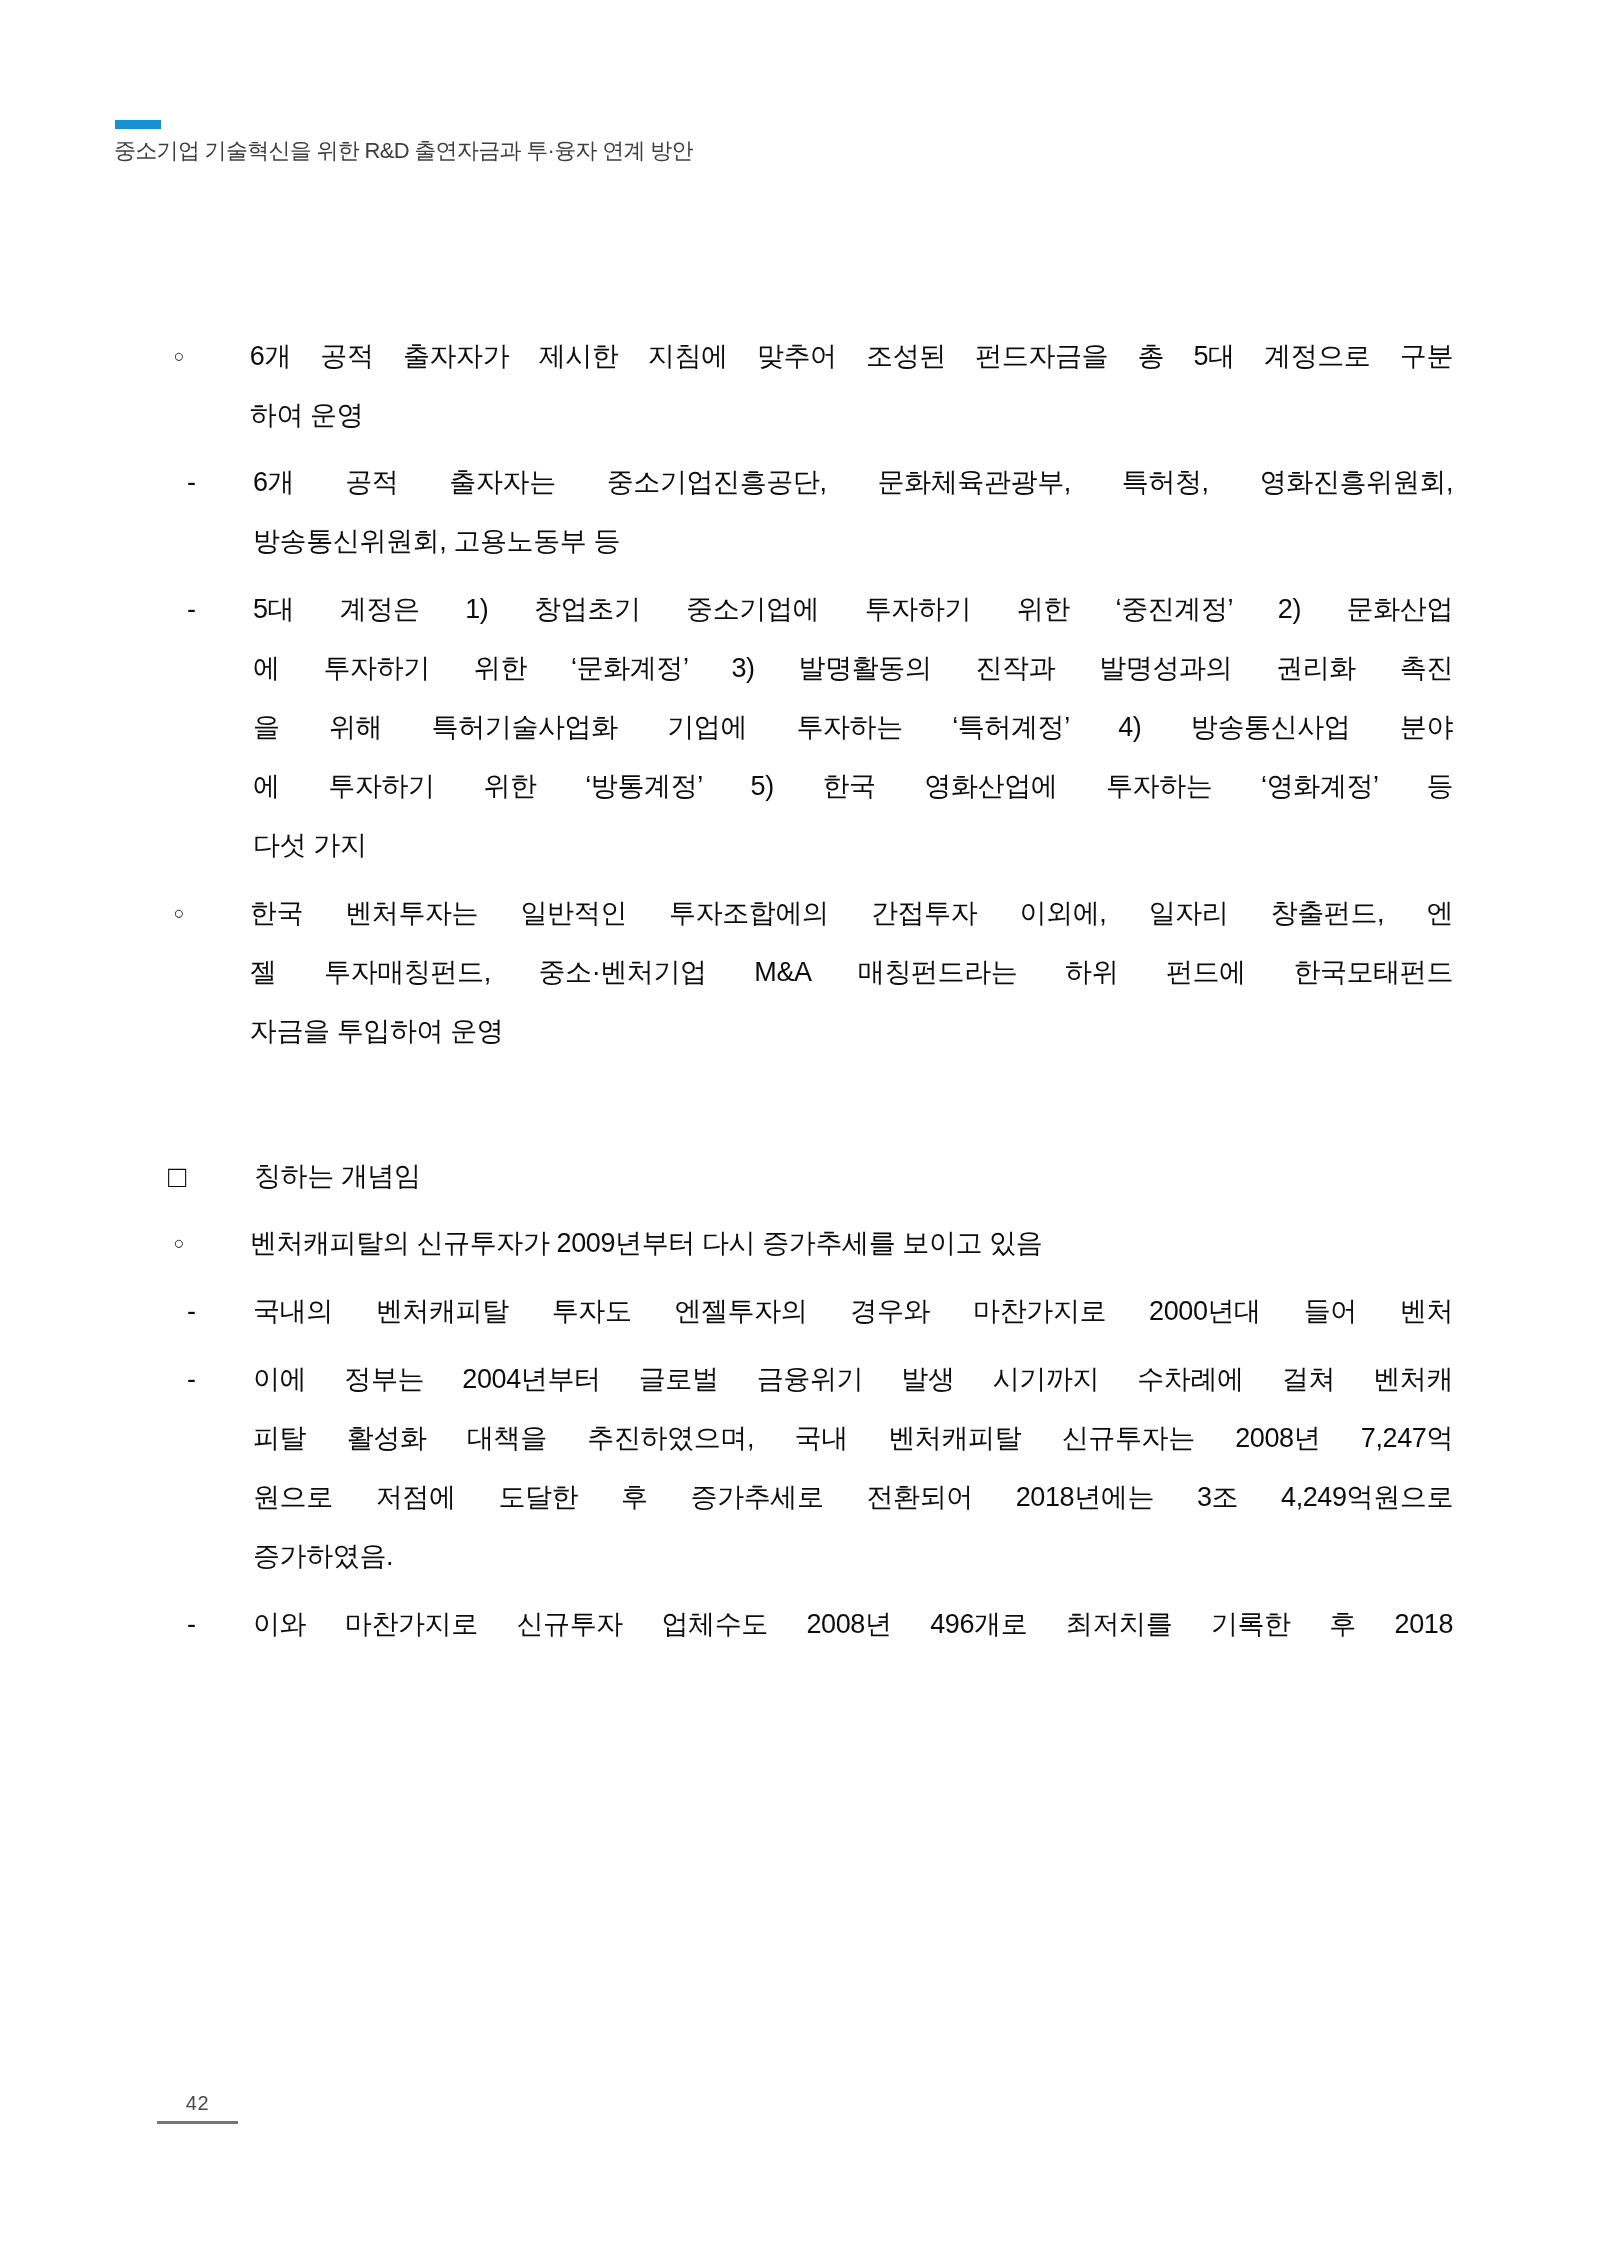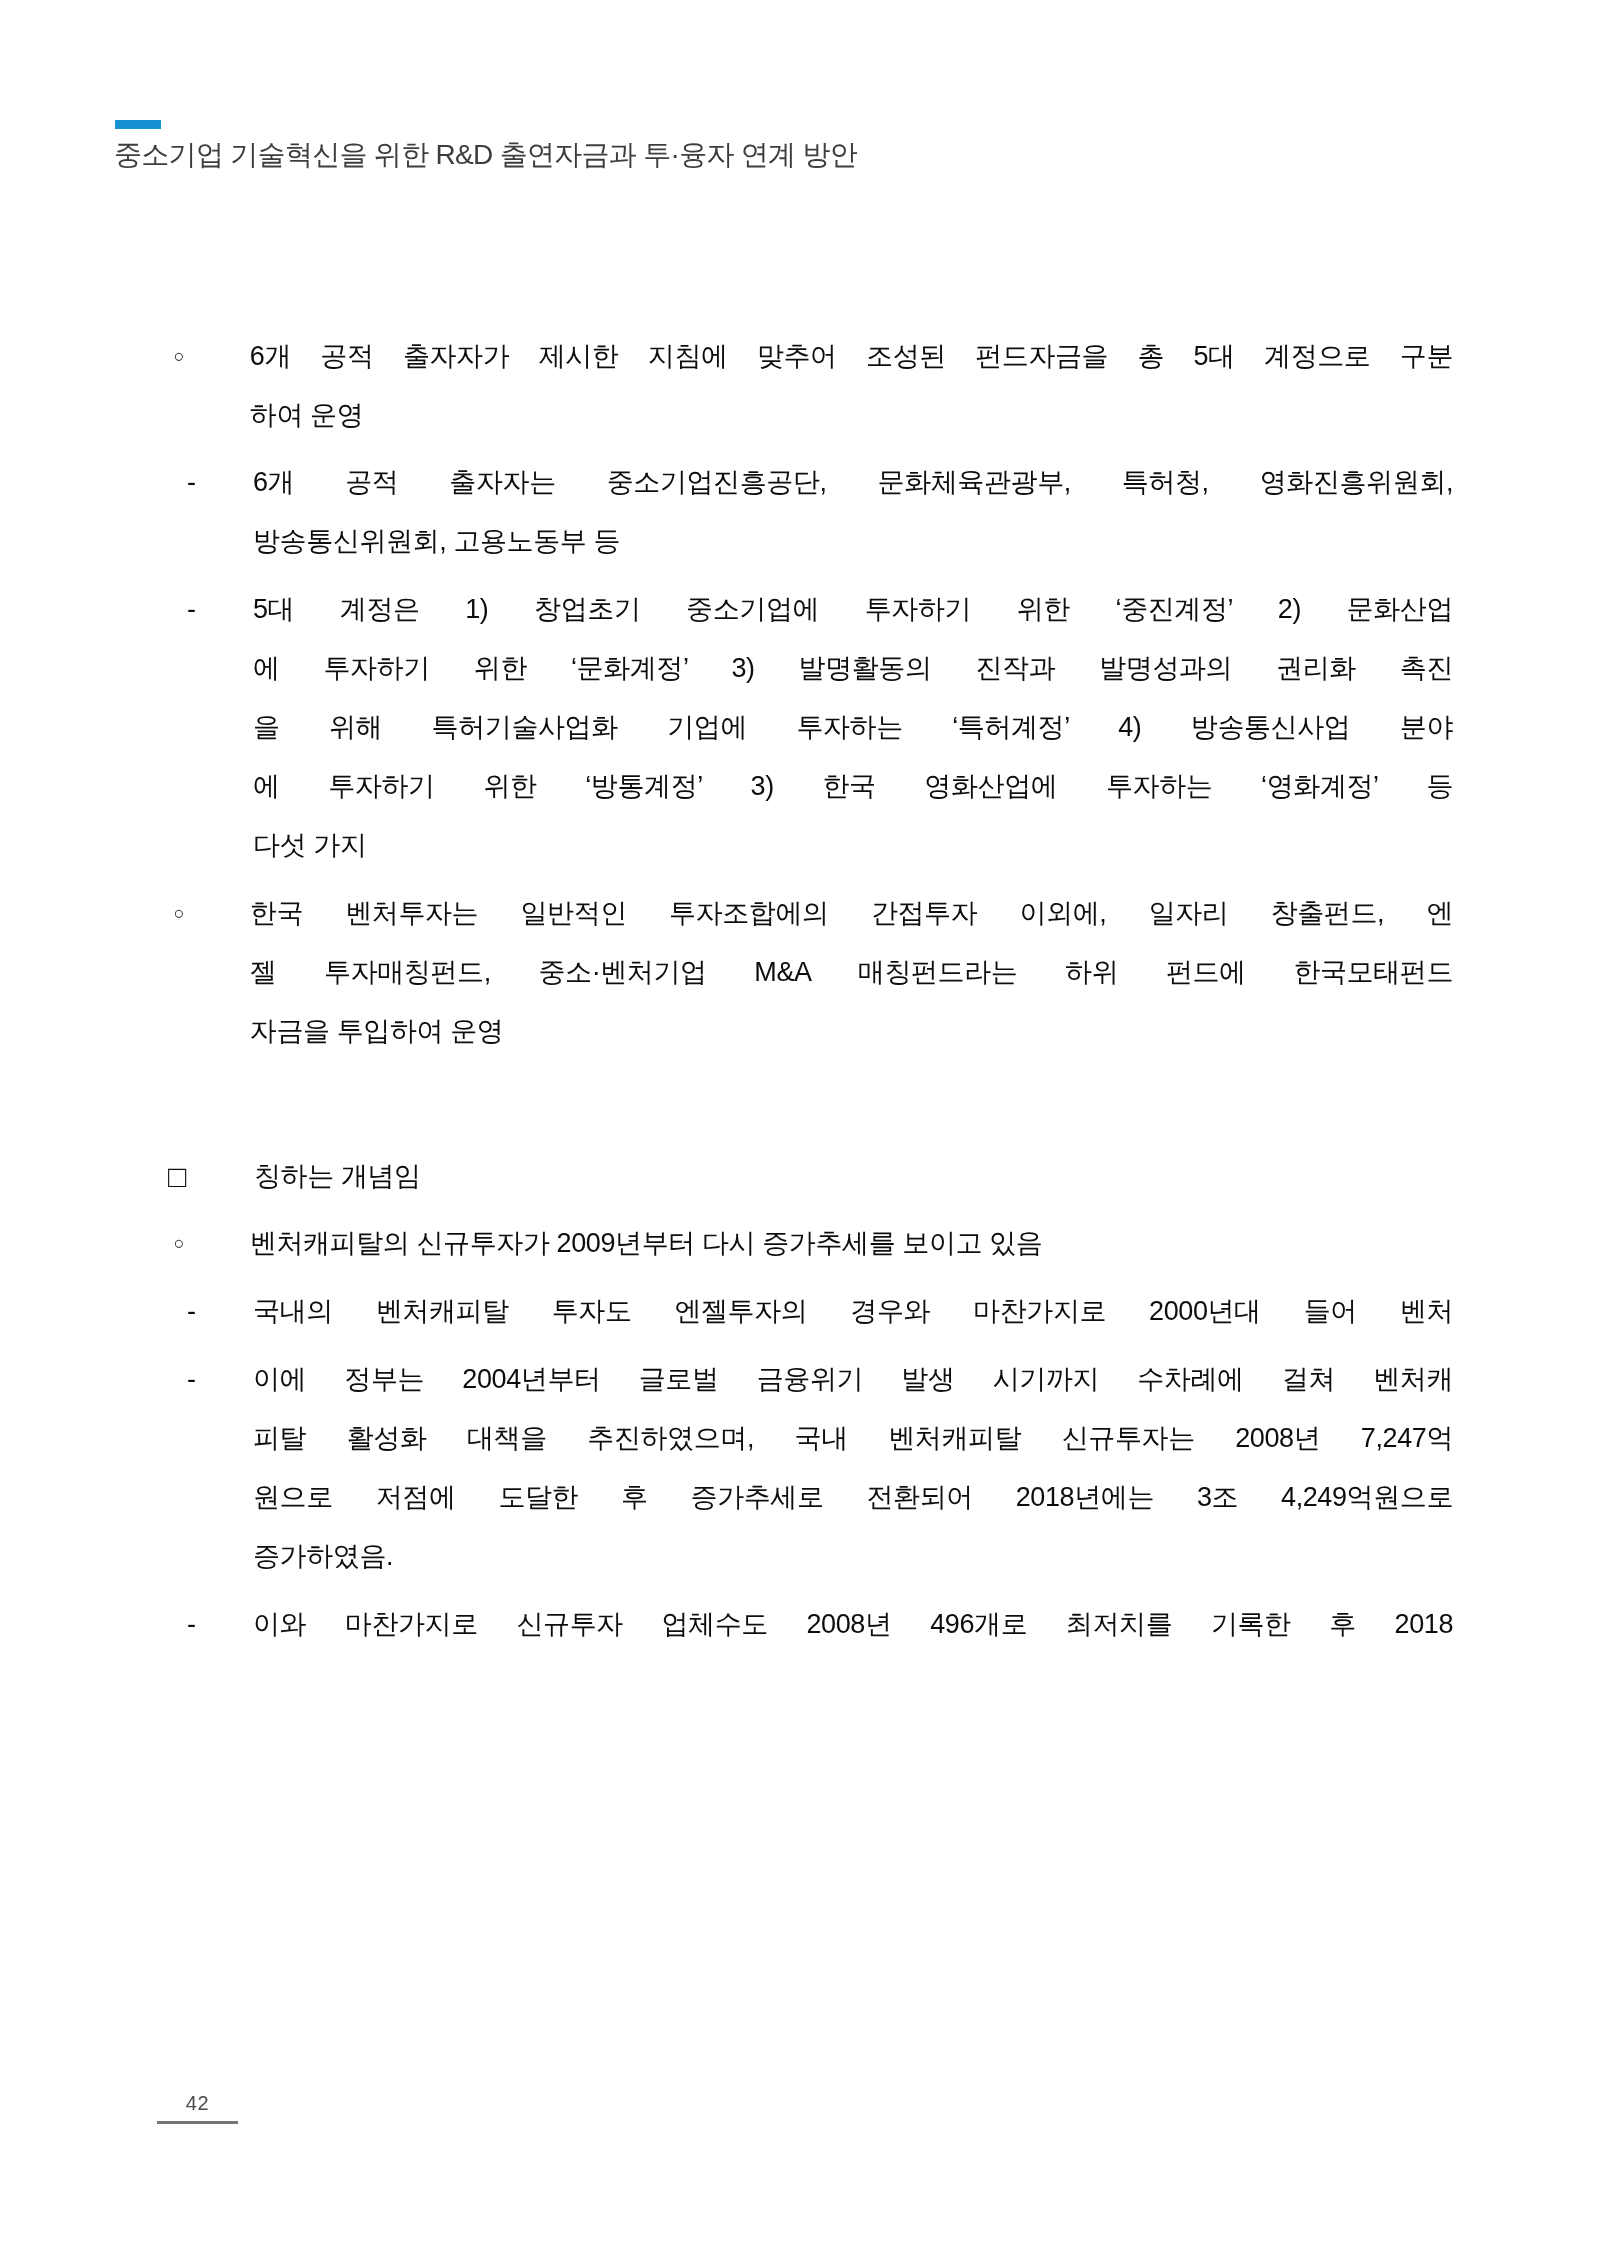--- a/index.html
+++ b/index.html
@@ -10,21 +10,21 @@
     position: relative;
     color: #0d0d0d;
   }
   
   .accent-bar {
     position: absolute; left: 115px; top: 120px;
     width: 46px; height: 8.7px; background: #1691d2;
   }
   .header-title {
     position: absolute; left: 114px; top: 136px;
-    font-size: 28px; color: #3d3d3d; letter-spacing: -0.7px;
+    font-size: 22px; color: #3d3d3d; letter-spacing: -0.7px;
     white-space: nowrap;
   }
   
   .body-content {
     position: absolute; left: 168px; top: 318px; width: 1285px;
     font-size: 27px;
   }
   .item { display: flex; margin-top: 8.7px; }
   .item.gap { margin-top: 86px; }
   .marker { line-height: 59px; flex: 0 0 auto; color: #0d0d0d; }
@@ -59,21 +59,21 @@
         <div class="line jf">6개 공적 출자자는 중소기업진흥공단, 문화체육관광부, 특허청, 영화진흥위원회,</div>
         <div class="line">방송통신위원회, 고용노동부 등</div>
       </div>
     </div>
     <div class="item lvl2">
       <span class="marker m2">-</span>
       <div class="lines">
         <div class="line jf">5대 계정은 1) 창업초기 중소기업에 투자하기 위한 ‘중진계정’ 2) 문화산업</div>
         <div class="line jf">에 투자하기 위한 ‘문화계정’ 3) 발명활동의 진작과 발명성과의 권리화 촉진</div>
         <div class="line jf">을 위해 특허기술사업화 기업에 투자하는 ‘특허계정’ 4) 방송통신사업 분야</div>
-        <div class="line jf">에 투자하기 위한 ‘방통계정’ 3) 한국 영화산업에 투자하는 ‘영화계정’ 등</div>
+        <div class="line jf">에 투자하기 위한 ‘방통계정’ 5) 한국 영화산업에 투자하는 ‘영화계정’ 등</div>
         <div class="line">다섯 가지</div>
       </div>
     </div>
     <div class="item lvl1">
       <span class="marker m1">○</span>
       <div class="lines">
         <div class="line jf">한국 벤처투자는 일반적인 투자조합에의 간접투자 이외에, 일자리 창출펀드, 엔</div>
         <div class="line jf">젤 투자매칭펀드, 중소·벤처기업 M&amp;A 매칭펀드라는 하위 펀드에 한국모태펀드</div>
         <div class="line">자금을 투입하여 운영</div>
       </div>

